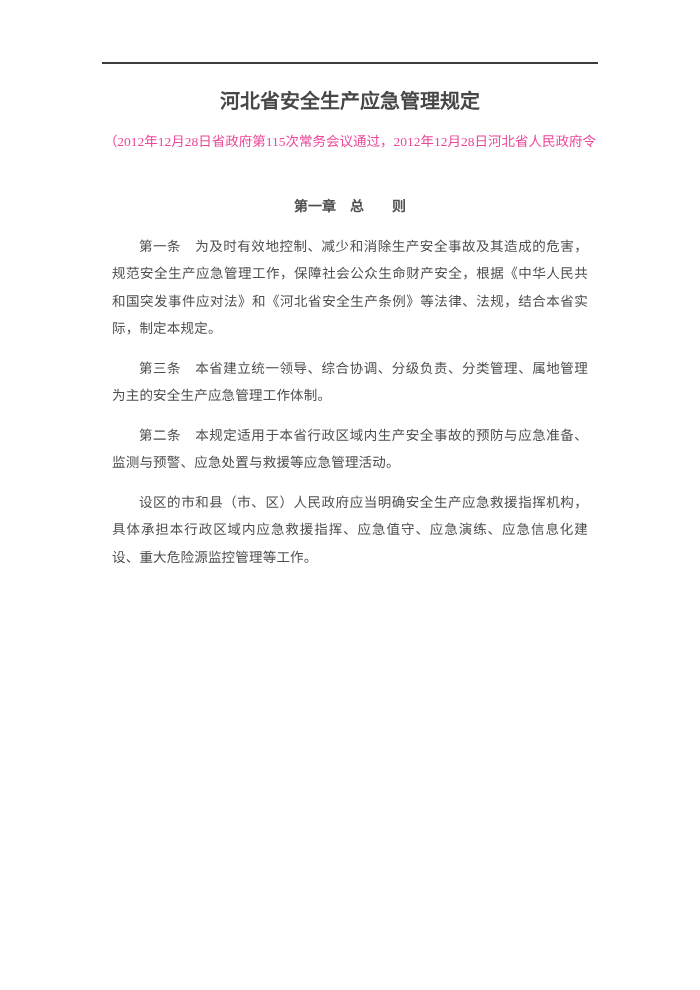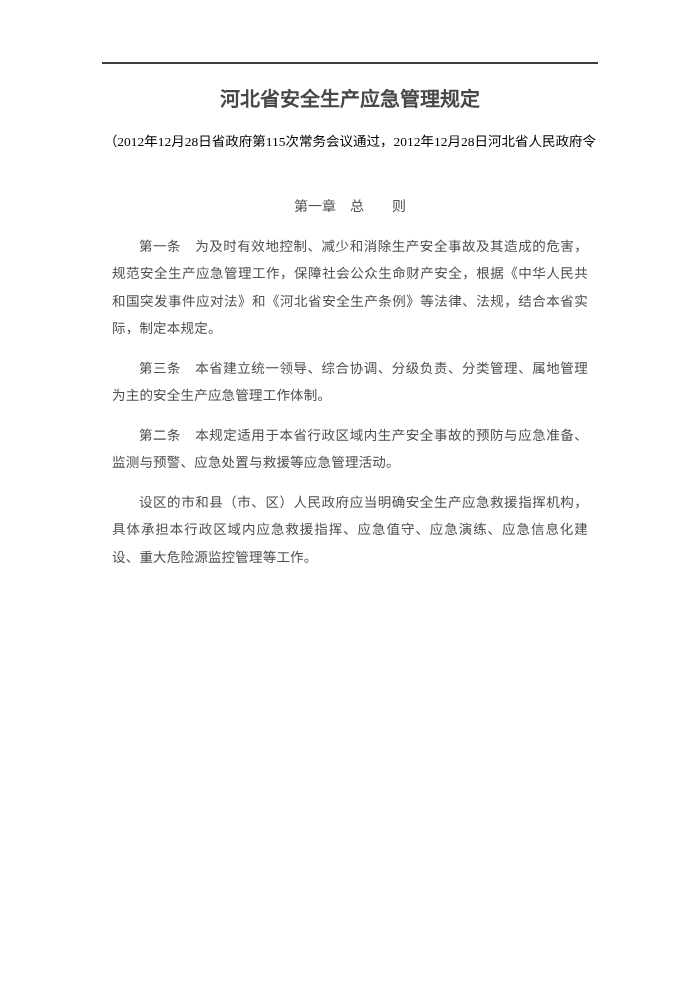--- a/index.html
+++ b/index.html
@@ -19,39 +19,39 @@
     margin: 0 auto;
     padding-top: 62px;
   }
   .top-rule {
     border: none;
     border-top: 2px solid #3d3d3d;
     margin: 0 2px;
     height: 0;
   }
   .doc-title {
-    font-family: Liberation Mono, monospace;
+    font-family: Liberation Serif, serif;
     font-size: 20px;
     line-height: 24px;
     font-weight: bold;
     color: #474747;
     text-align: center;
     margin: 25px 0 0 0;
   }
   .doc-subtitle {
     margin-top: 10px;
     text-align: center;
     font-size: 13.5px;
     line-height: 37px;
-    color: #000000;
+    color: #ec4899;
   }
   .chapter-heading {
     font-size: 14px;
     line-height: 27.5px;
-    font-weight: normal;
+    font-weight: bold;
     color: #4f4f4f;
     text-align: center;
     margin: 33px 0 0 0;
   }
   .doc-body {
     margin: 0;
   }
   .doc-body p {
     margin: 12px;
     font-size: 13.5px;

